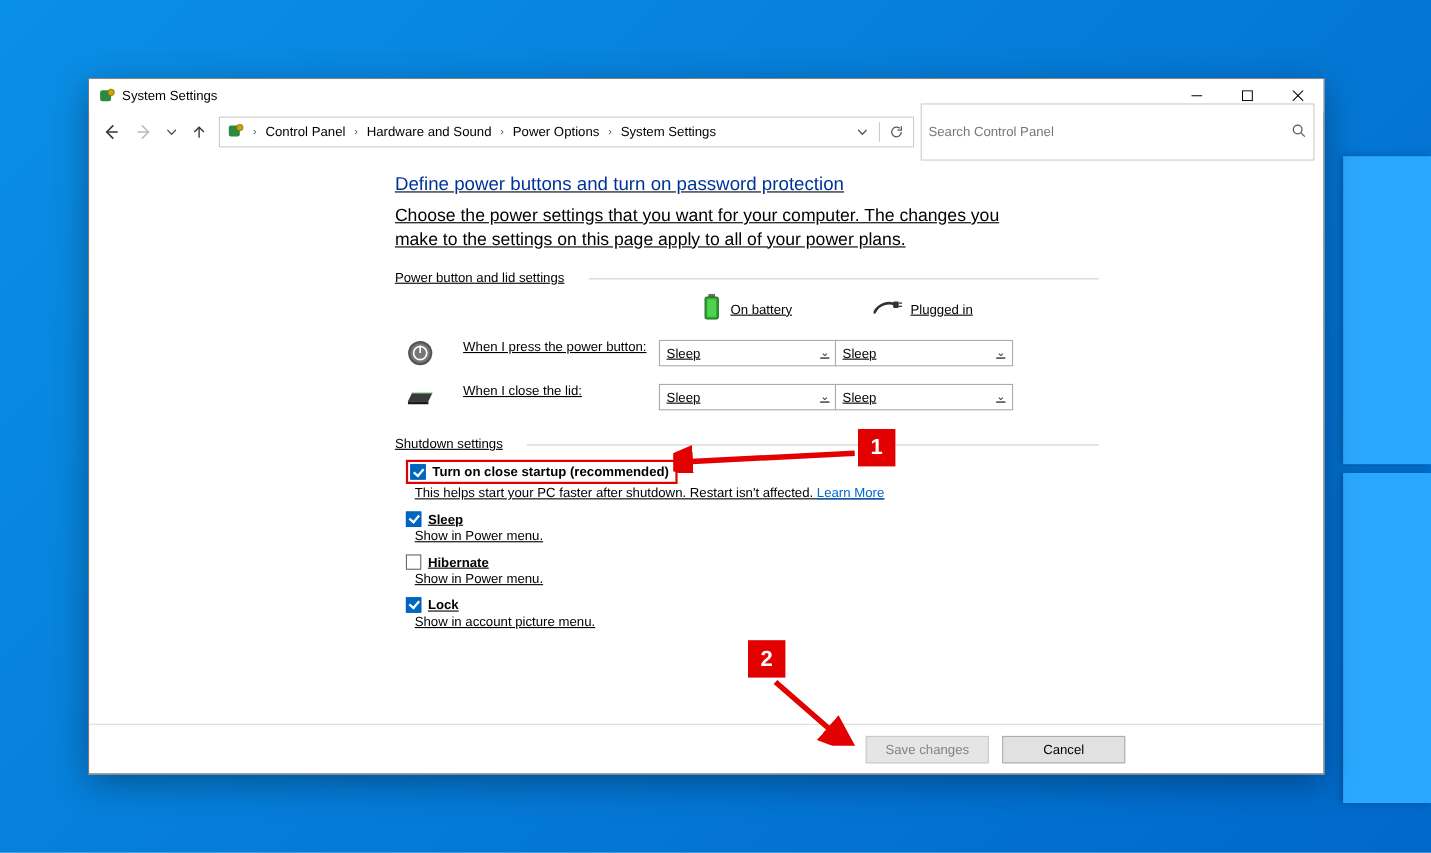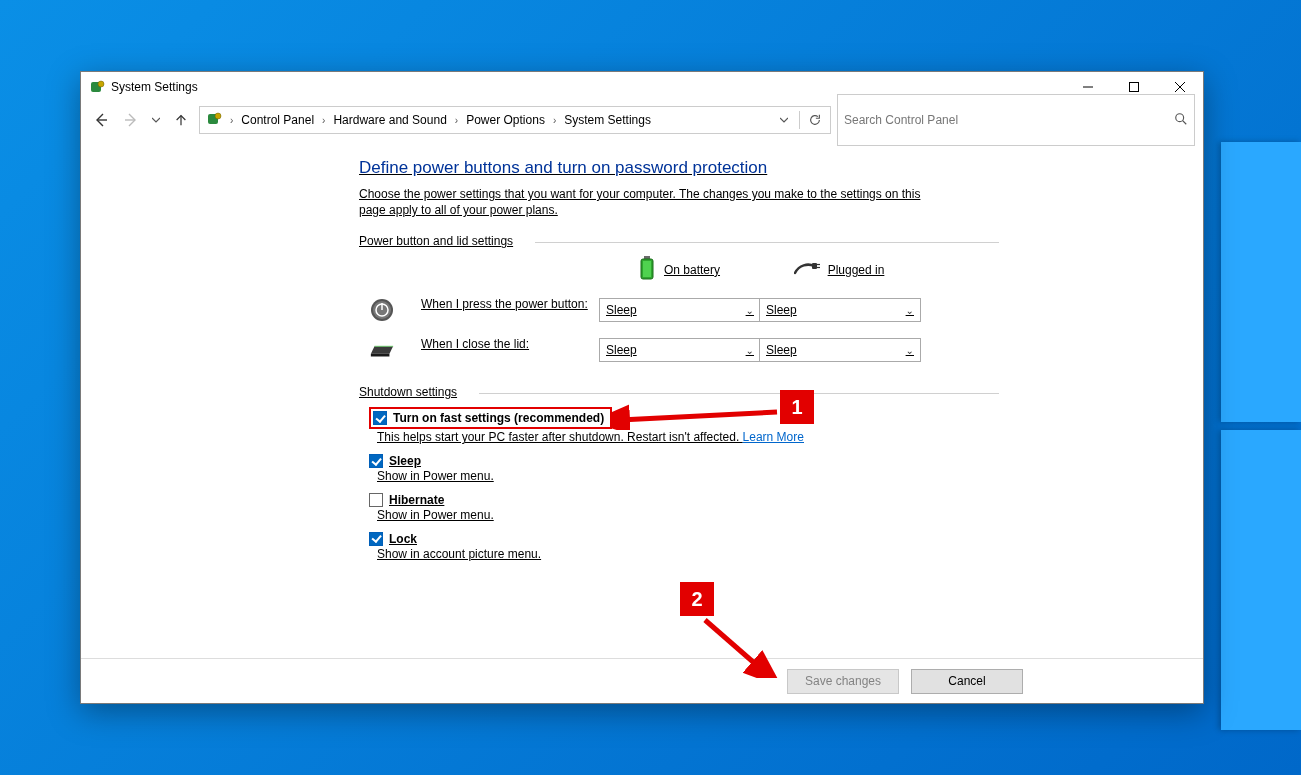--- a/index.html
+++ b/index.html
@@ -108,21 +108,21 @@
     width: 640px;
     text-decoration: underline;
   }
   h1.page-title {
     color: #003399;
     font-weight: 400;
     font-size: 17px;
     margin: 0 0 8px 0;
   }
   .desc {
-    font-size: 12px;
+    font-size: 16px;
     color: #000;
     margin-bottom: 16px;
     line-height: 1.35;
     width: 590px;
   }
 
   .section-header {
     display: flex;
     align-items: center;
     font-size: 12px;
@@ -403,21 +403,21 @@
       <div class="section-header" style="margin-top:22px;">
         <span class="label">Shutdown settings</span>
         <span class="line"></span>
       </div>
 
       <div class="ss-list">
 
         <div class="ss-item">
           <span class="highlight-box">
             <span class="chk checked"></span>
-            <span class="ss-label">Turn on fast settings (recommended)</span>
+            <span class="ss-label">Turn on close startup (recommended)</span>
           </span>
           <div class="ss-sub">
             <span>This helps start your PC faster after shutdown. Restart isn't affected. </span><a href="#">Learn More</a>
           </div>
         </div>
 
         <div class="ss-item">
           <div class="ss-row1">
             <span class="chk checked"></span>
             <span class="ss-label">Sleep</span>

